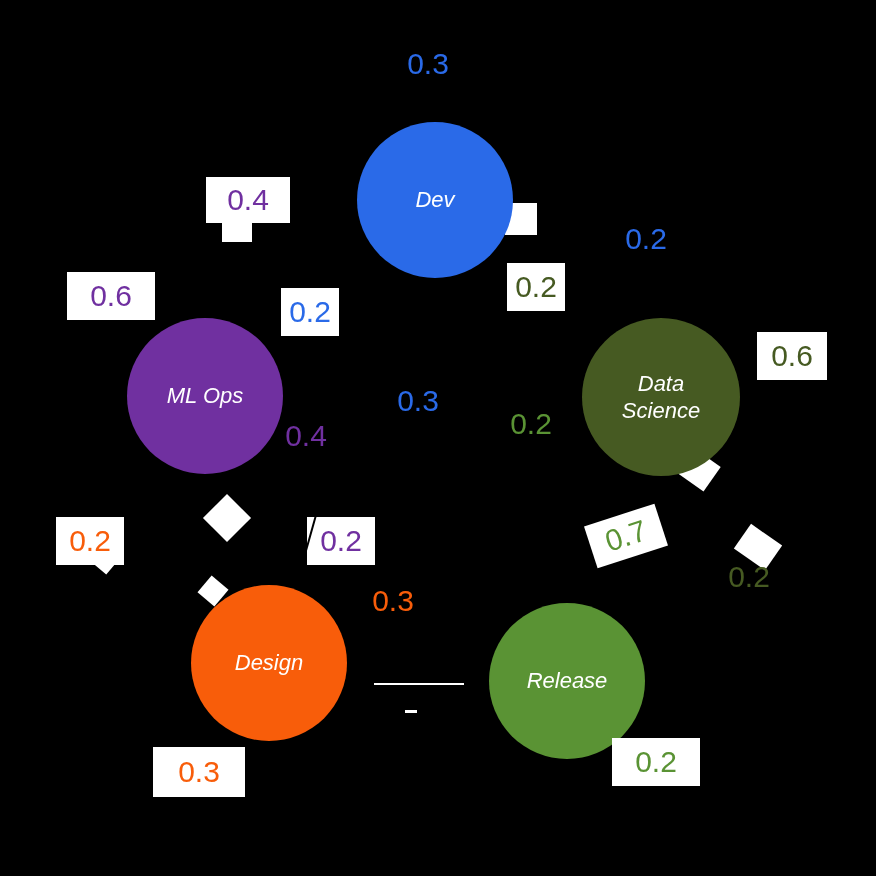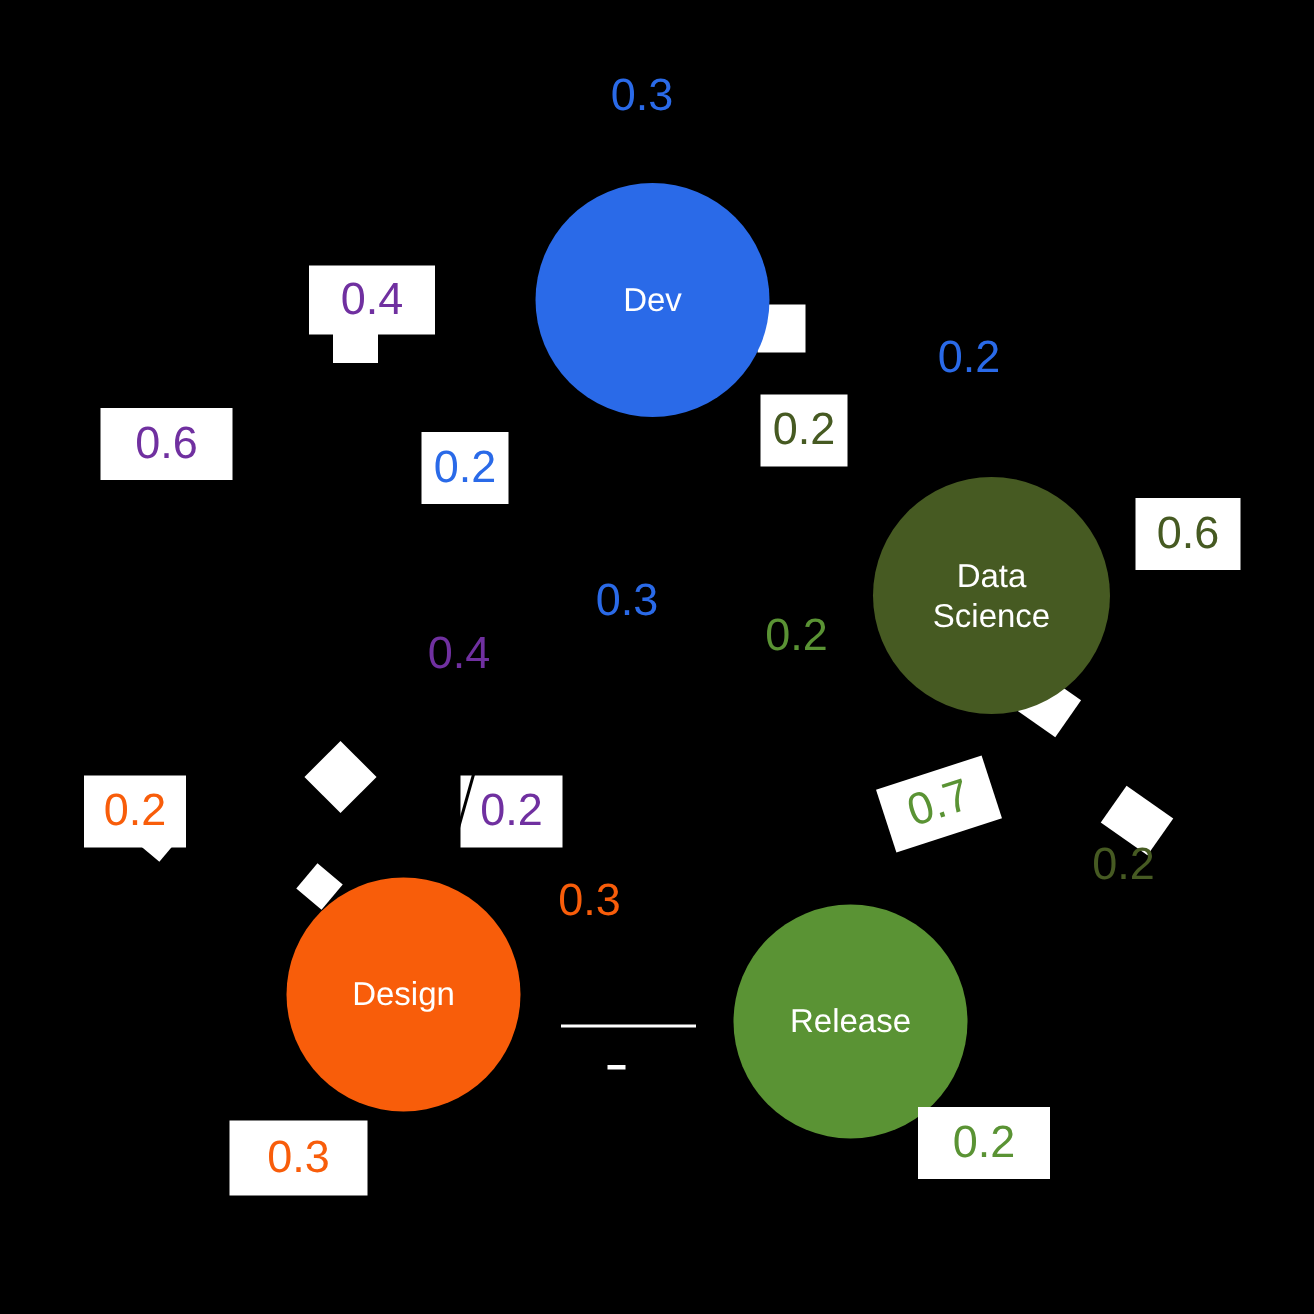--- a/index.html
+++ b/index.html
@@ -20,20 +20,21 @@
     display: flex;
     align-items: center;
     justify-content: center;
     text-align: center;
     color: #fff;
     font-size: 22px;
     line-height: 1.25;
     white-space: pre-line;
     z-index: 2;
     box-sizing: border-box;
+    font-style: italic;
   }
   .edge-label {
     position: absolute;
     display: flex;
     align-items: center;
     justify-content: center;
     font-size: 30px;
     line-height: 1;
     z-index: 4;
     box-sizing: border-box;
@@ -55,20 +56,21 @@
 
 <div id="canvas">
     <div class="white-square" style="left: 505px; top: 203px; width: 32px; height: 32px; transform: rotate(0deg);"></div>
     <div class="white-square" style="left: 222px; top: 218px; width: 30px; height: 24px; transform: rotate(0deg);"></div>
     <div class="white-square" style="left: 210px; top: 501px; width: 34px; height: 34px; transform: rotate(45deg);"></div>
     <div class="white-square" style="left: 202px; top: 580px; width: 22px; height: 22px; transform: rotate(40deg);"></div>
     <div class="white-square" style="left: 683px; top: 455px; width: 32px; height: 30px; transform: rotate(35deg);"></div>
     <div class="white-square" style="left: 739px; top: 532px; width: 38px; height: 30px; transform: rotate(35deg);"></div>
     <div class="white-square" style="left: 91px; top: 545px; width: 26px; height: 24px; transform: rotate(40deg);"></div>
     <div class="node" style="left: 357px; top: 122px; width: 156px; height: 156px; background: rgb(42, 106, 232);">Dev</div>
+    <div class="node" style="left: 127px; top: 318px; width: 156px; height: 156px; background: rgb(112, 48, 160);">ML Ops</div>
     <div class="node" style="left: 582px; top: 318px; width: 158px; height: 158px; background: rgb(70, 90, 34);">Data
 Science</div>
     <div class="node" style="left: 191px; top: 585px; width: 156px; height: 156px; background: rgb(248, 93, 10);">Design</div>
     <div class="node" style="left: 489px; top: 603px; width: 156px; height: 156px; background: rgb(90, 147, 52);">Release</div>
     <div class="edge-label" style="left: 396px; top: 46px; width: 64px; height: 36px; color: rgb(42, 106, 232);">0.3</div>
     <div class="edge-label boxed" style="left: 206px; top: 177px; width: 84px; height: 46px; color: rgb(112, 48, 160);">0.4</div>
     <div class="edge-label boxed" style="left: 67px; top: 272px; width: 88px; height: 48px; color: rgb(112, 48, 160);">0.6</div>
     <div class="edge-label boxed" style="left: 281px; top: 288px; width: 58px; height: 48px; color: rgb(42, 106, 232);">0.2</div>
     <div class="edge-label boxed" style="left: 507px; top: 263px; width: 58px; height: 48px; color: rgb(70, 90, 34);">0.2</div>
     <div class="edge-label" style="left: 614px; top: 221px; width: 64px; height: 36px; color: rgb(42, 106, 232);">0.2</div>

